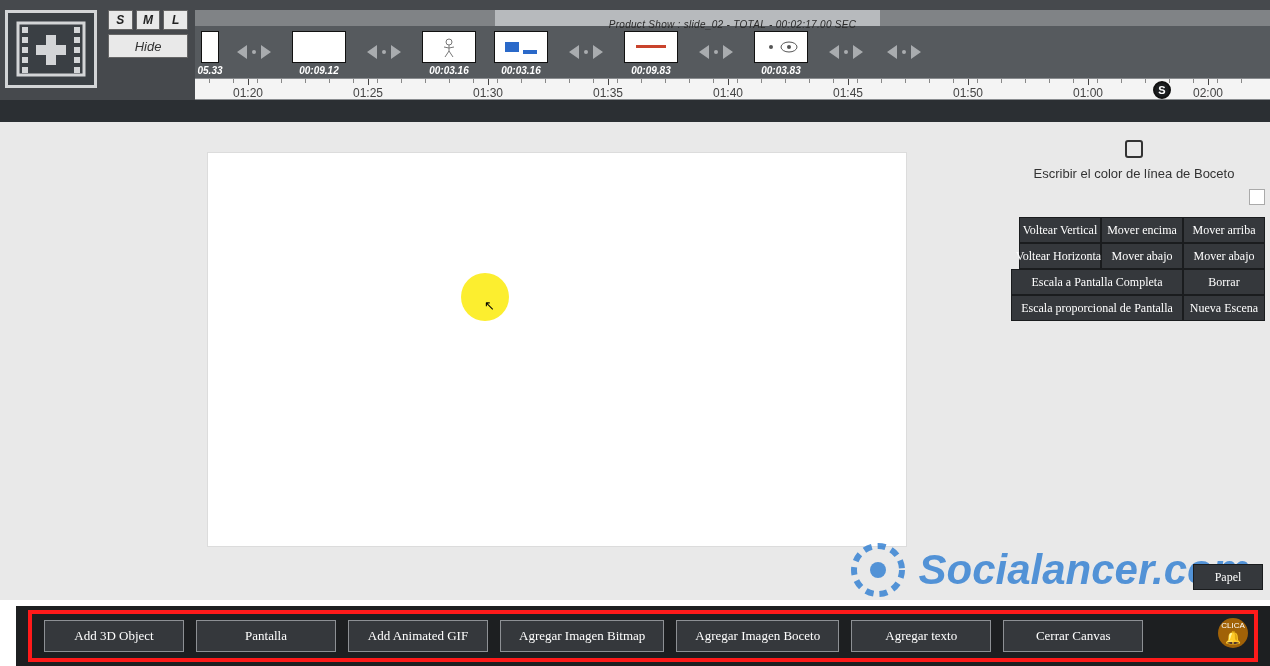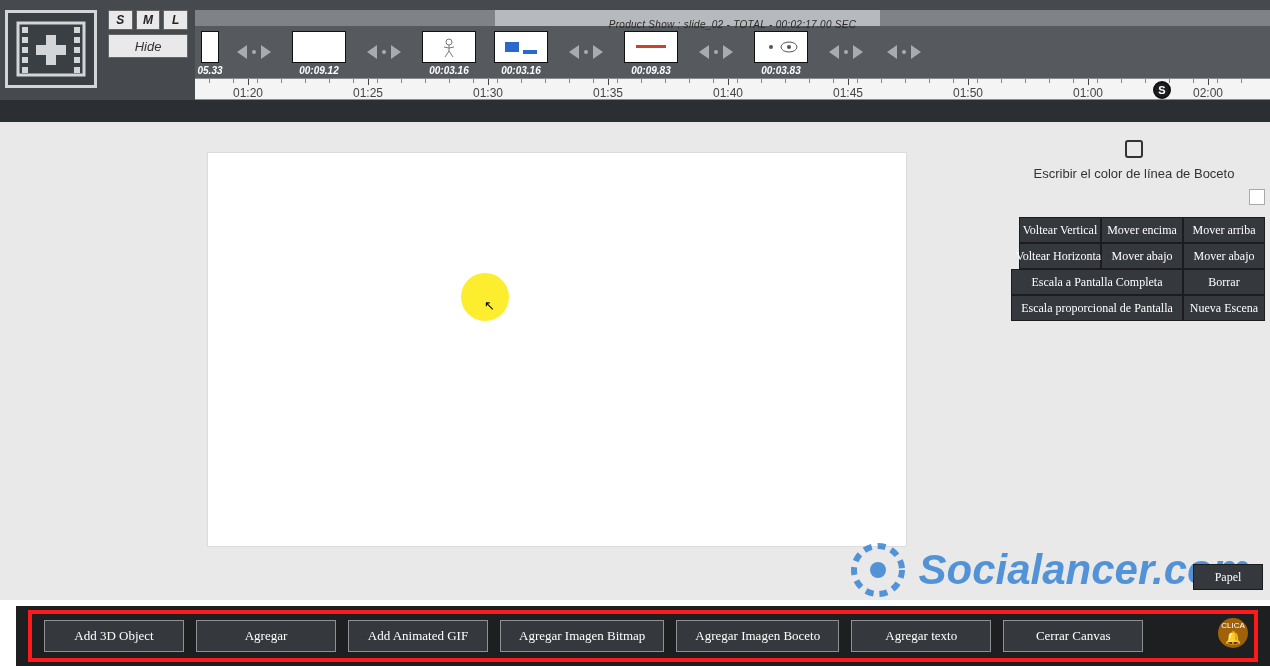--- a/index.html
+++ b/index.html
@@ -329,21 +329,21 @@
   </div>
 
   <div class="papel">
     <div class="r-btn" style="width:70px">Papel</div>
   </div>
 </div>
 
 <div class="bottom-wrap">
   <div class="red-frame">
     <div class="b-btn">Add 3D Object</div>
-    <div class="b-btn">Agregar</div>
+    <div class="b-btn">Pantalla</div>
     <div class="b-btn">Add Animated GIF</div>
     <div class="b-btn">Agregar Imagen Bitmap</div>
     <div class="b-btn">Agregar Imagen Boceto</div>
     <div class="b-btn">Agregar texto</div>
     <div class="b-btn">Cerrar Canvas</div>
   </div>
   <div class="clickA">
     <span>CLICA</span>
     <span class="bell">🔔</span>
   </div>

